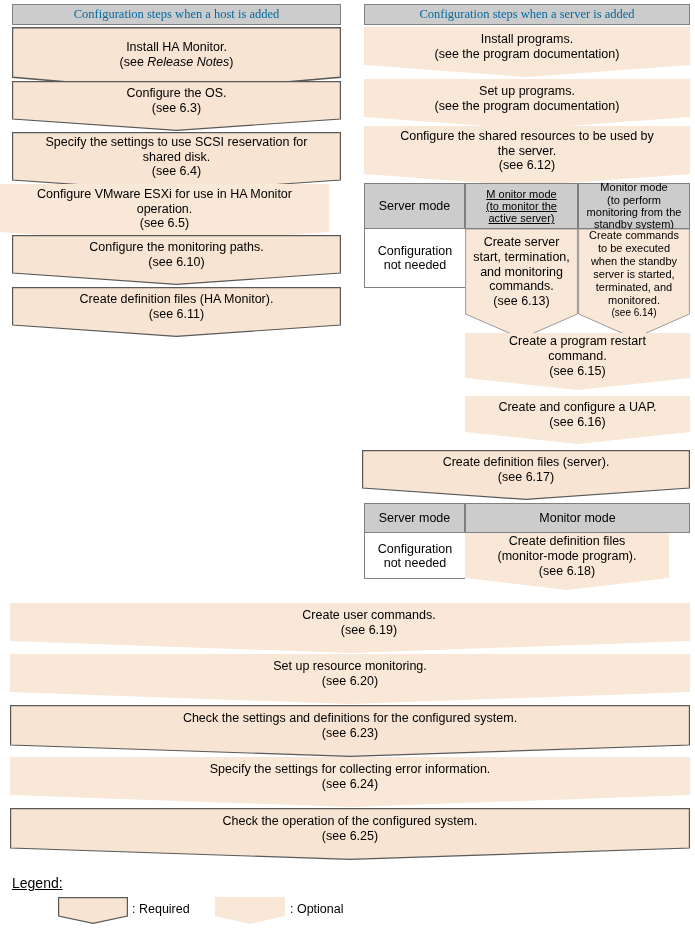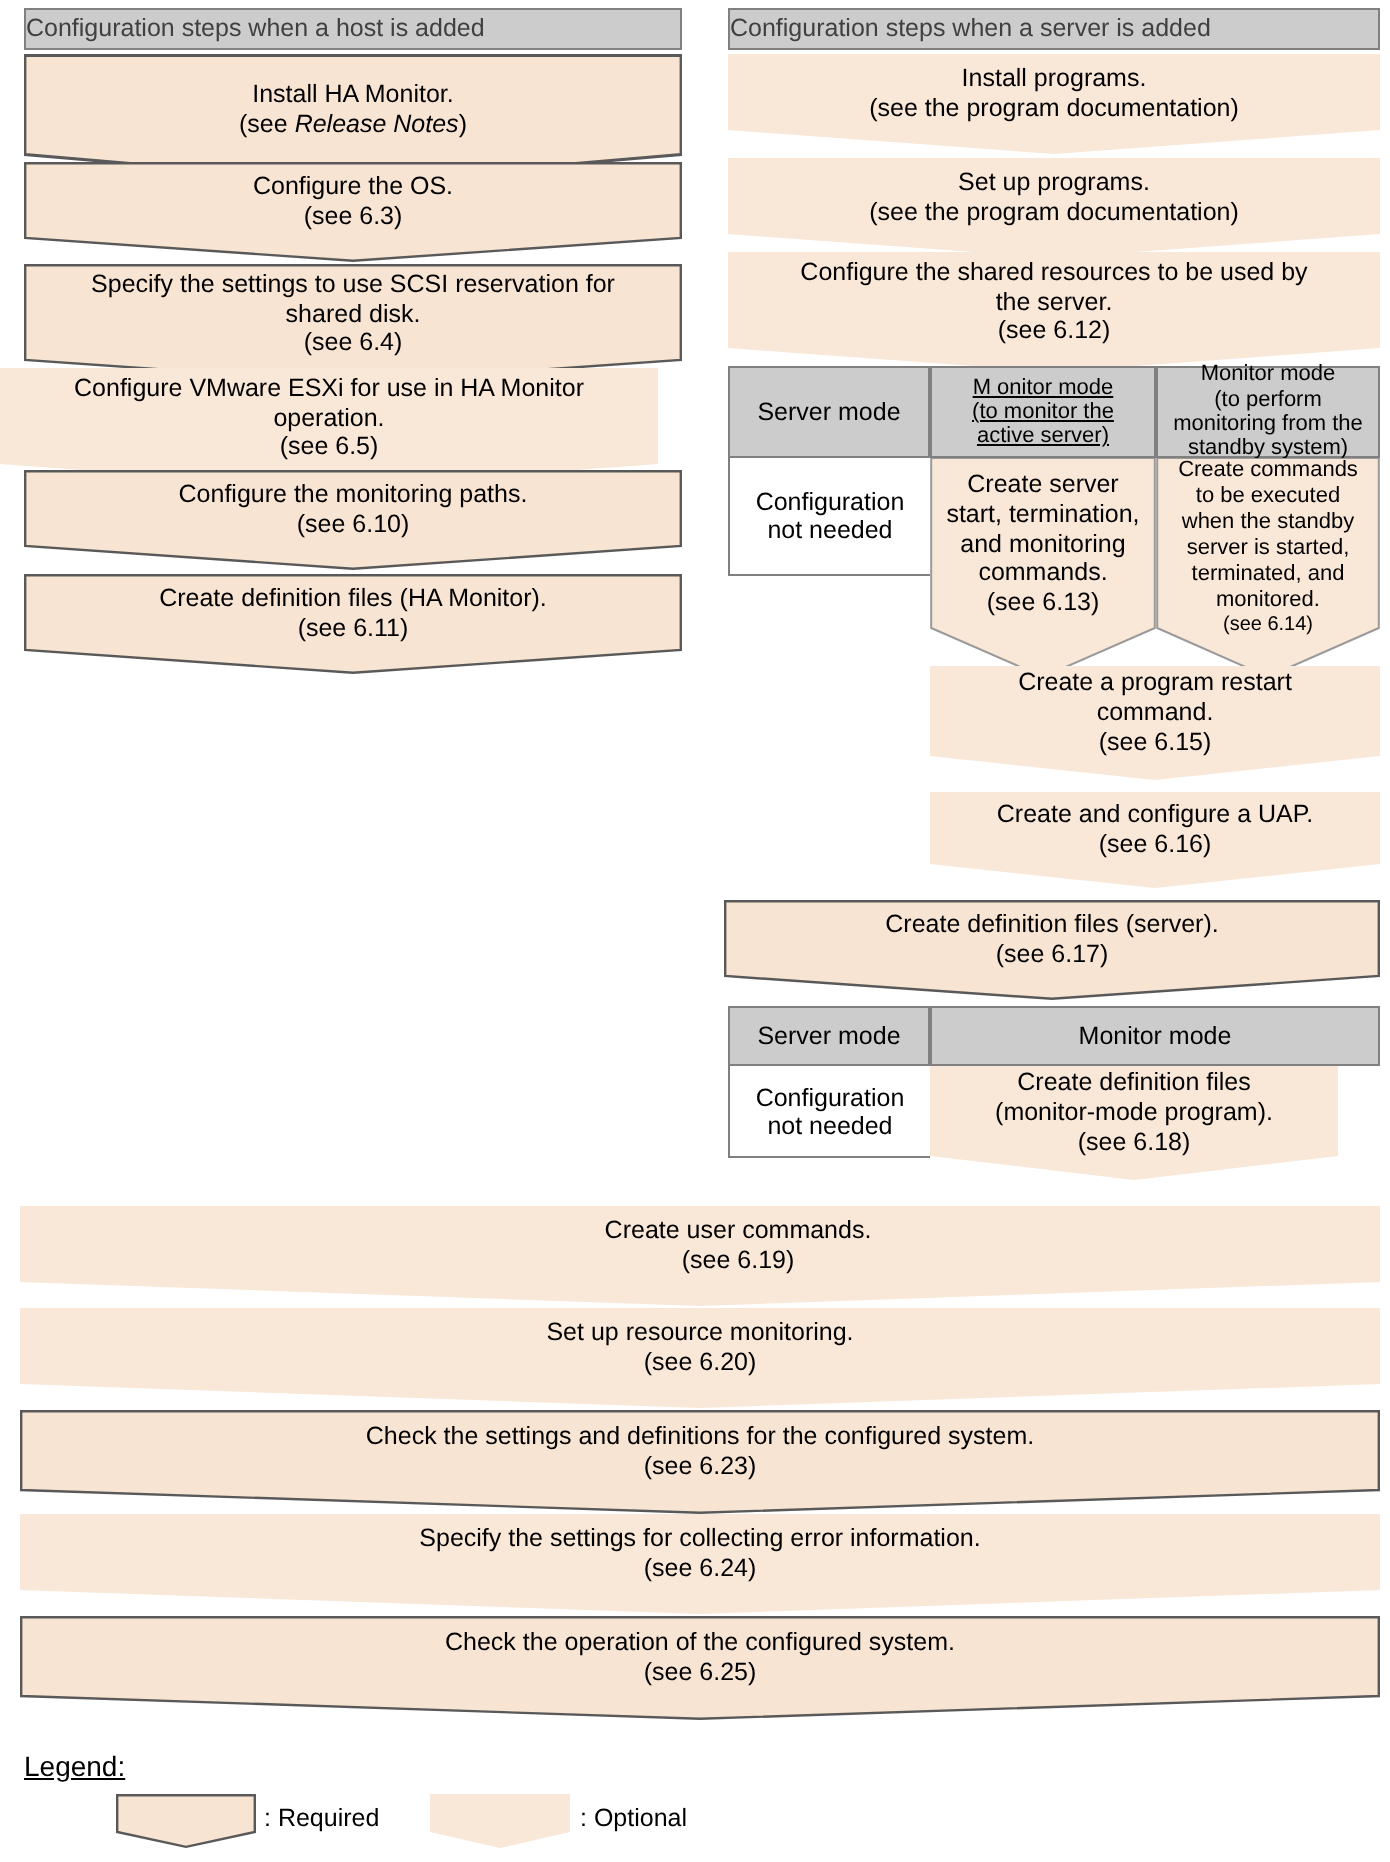--- a/index.html
+++ b/index.html
@@ -25,24 +25,25 @@
   }
 
   
   .col-header {
     position: absolute;
     background: #cccccc;
     border: 1px solid #808080;
     box-sizing: border-box;
     display: flex;
     align-items: center;
-    justify-content: flex-start;
+    justify-content: center;
     font-size: 12.5px;
     line-height: 1.1;
-    color: #404040;
+    color: #0369a1;
+    font-family: Liberation Serif, serif;
   }
 
   
   .chev {
     position: absolute;
     box-sizing: border-box;
     display: flex;
     align-items: center;
     justify-content: center;
     text-align: center;

